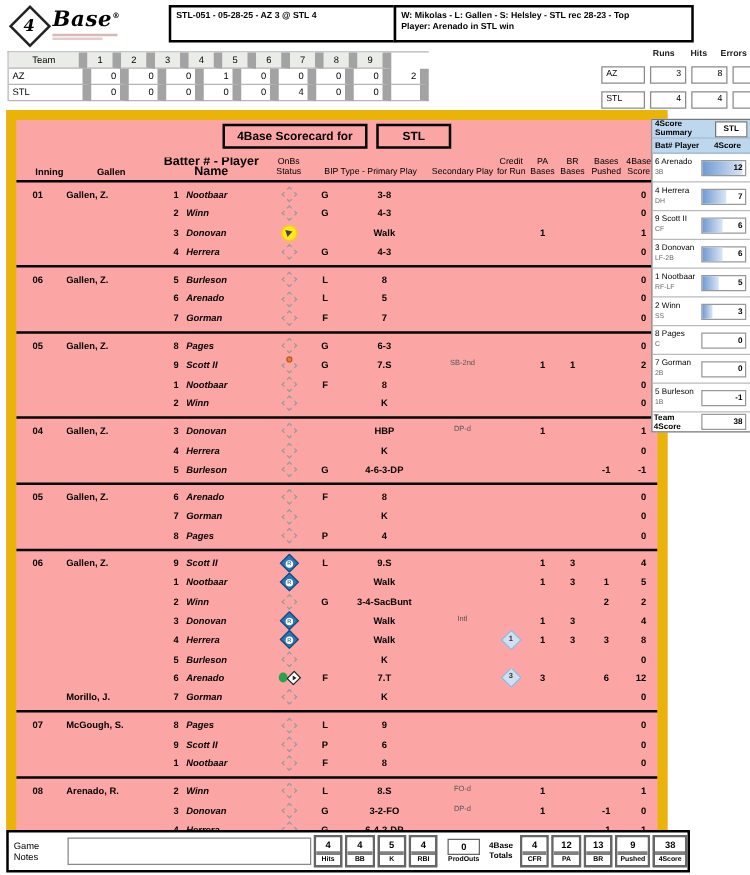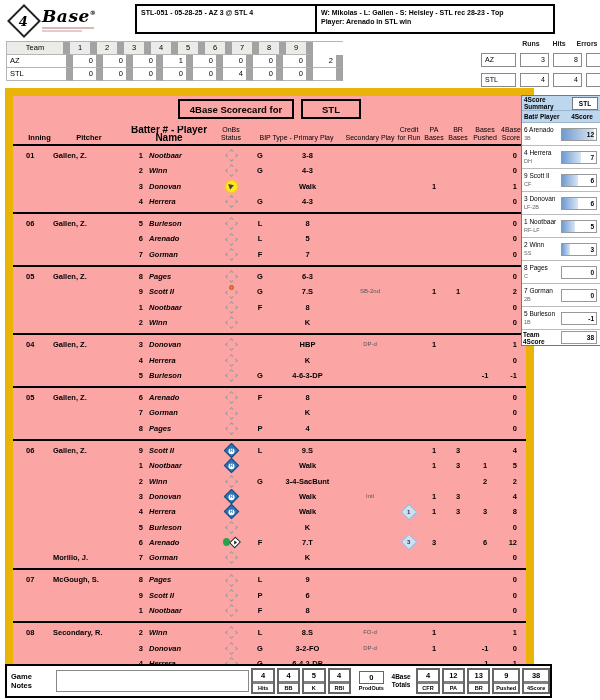--- a/index.html
+++ b/index.html
@@ -100,21 +100,21 @@
   .sb-pos{color:#666;font-size:5.5px;}
   .score-box{width:34px;height:11px;border:1px solid #999;position:relative;background:#fff;margin-right:3px;}
   .score-bar{position:absolute;left:0;top:0;bottom:0;background:linear-gradient(to right,#6f9bd1,#d9e6f5);}
   .score-val{position:absolute;right:2px;top:0;bottom:0;line-height:11px;font-weight:bold;font-size:6.5px;}
   .sb-teamrow{display:flex;align-items:center;height:15px;}
   .sb-teamrow .t1{flex:1;font-weight:bold;padding-left:1px;}
 
   
   .footer{position:absolute;left:5px;top:664px;width:543px;height:30px;border:2px solid #000;
           display:flex;align-items:center;background:#fff;}
-  .gn-label{font-weight:bold;font-size:7.5px;margin-left:4px;}
+  .gn-label{font-weight:normal;font-size:7.5px;margin-left:4px;}
   .gn-box{width:218px;height:20px;border:1px solid #888;margin-left:6px;background:#fff;}
   .tot-box{border:2px solid #666;width:22px;margin-left:2px;}
   .tot-val{height:11px;line-height:11px;text-align:center;font-weight:bold;font-size:7.5px;background:#fff;}
   .tot-lab{border-top:3px solid #808080;text-align:center;font-weight:bold;font-size:5.5px;line-height:8px;background:#fff;}
   .prod-wrap{margin-left:8px;width:28px;text-align:center;}
   .prod-val{border:1.5px solid #666;height:11px;line-height:11px;font-weight:bold;font-size:7.5px;background:#fff;}
   .prod-lab{font-size:5.5px;font-weight:bold;margin-top:1px;}
   .tot-center{white-space:pre-line;font-weight:bold;font-size:6.5px;line-height:8px;text-align:center;width:30px;margin-left:4px;}
   .wide{width:27px;}
 </style>
@@ -196,21 +196,21 @@
         <span class="rhe-val">0</span>
       </div>
     </div>
 
   <div class="card">
     <div class="title-box">4Base Scorecard for</div>
     <div class="team-box">STL</div>
 
     <div class="grid13 hdr-row">
       <span class="c h hl c-inning">Inning</span>
-      <span class="c h hl">Pitcher</span>
+      <span class="c h hl">Gallen</span>
       <span class="c h span-batter">Batter # - Player Name</span>
       <span class="c h">OnBs Status</span>
       <span class="c h span-bip">BIP Type - Primary Play</span>
       <span class="c h">Secondary Play</span>
       <span class="c h">Credit
 for Run</span>
       <span class="c h">PA
 Bases</span>
       <span class="c h">BR
 Bases</span>
@@ -781,21 +781,21 @@
             <span class="c c-cfr"></span>
             <span class="c c-pa b"></span>
             <span class="c c-br b"></span>
             <span class="c c-pushed b"></span>
             <span class="c c-score b">0</span>
           </div>
         </div>
         <div class="inn-sec">
           <div class="grid13 srow">
             <span class="c c-inning b">08</span>
-            <span class="c c-pitcher b">Secondary, R.</span>
+            <span class="c c-pitcher b">Arenado, R.</span>
             <span class="c c-bat b">2</span>
             <span class="c c-name b">Winn</span>
             <span class="c c-onbs">
               <span class="onbs-wrap">
                 <span class="ic-dashed"></span>
               </span>
             </span>
             <span class="c c-bip b">L</span>
             <span class="c c-primary b">8.S</span>
             <span class="c c-secondary">FO-d</span>

